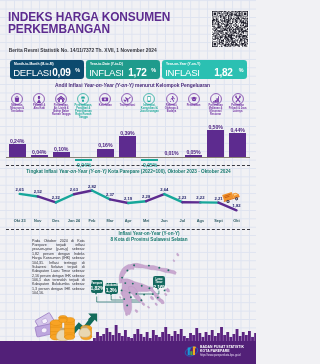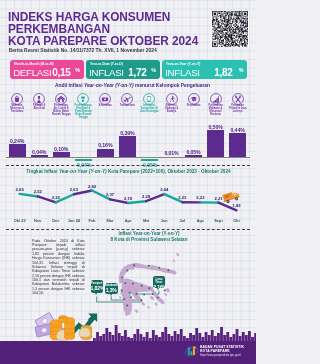--- a/index.html
+++ b/index.html
@@ -70,33 +70,32 @@
 </style>
 </head>
 <body>
 
 <div id="page">
   <div class="grid"></div>
 
   <div id="title">
     <div>INDEKS HARGA KONSUMEN</div>
     <div>PERKEMBANGAN</div>
-    <div>KOTA PAREPARE OKTOBER 2024</div>
   </div>
   <div id="subtitle">Berita Resmi Statistik No. 14/11/7372 Th. XVII, 1 November 2024</div>
   <div id="qr"><svg width="38" height="36" viewBox="0 0 45 45">
         <rect width="45" height="45" fill="#ffffff"></rect>
         <path d="M0 0h1v1h-1zM1 0h1v1h-1zM2 0h1v1h-1zM3 0h1v1h-1zM4 0h1v1h-1zM5 0h1v1h-1zM6 0h1v1h-1zM8 0h1v1h-1zM9 0h1v1h-1zM10 0h1v1h-1zM11 0h1v1h-1zM12 0h1v1h-1zM13 0h1v1h-1zM15 0h1v1h-1zM16 0h1v1h-1zM17 0h1v1h-1zM20 0h1v1h-1zM21 0h1v1h-1zM24 0h1v1h-1zM25 0h1v1h-1zM26 0h1v1h-1zM28 0h1v1h-1zM29 0h1v1h-1zM30 0h1v1h-1zM32 0h1v1h-1zM33 0h1v1h-1zM34 0h1v1h-1zM35 0h1v1h-1zM36 0h1v1h-1zM38 0h1v1h-1zM39 0h1v1h-1zM40 0h1v1h-1zM41 0h1v1h-1zM42 0h1v1h-1zM43 0h1v1h-1zM44 0h1v1h-1zM0 1h1v1h-1zM6 1h1v1h-1zM8 1h1v1h-1zM11 1h1v1h-1zM14 1h1v1h-1zM15 1h1v1h-1zM17 1h1v1h-1zM19 1h1v1h-1zM23 1h1v1h-1zM26 1h1v1h-1zM29 1h1v1h-1zM31 1h1v1h-1zM32 1h1v1h-1zM34 1h1v1h-1zM36 1h1v1h-1zM38 1h1v1h-1zM44 1h1v1h-1zM0 2h1v1h-1zM2 2h1v1h-1zM3 2h1v1h-1zM4 2h1v1h-1zM6 2h1v1h-1zM8 2h1v1h-1zM9 2h1v1h-1zM11 2h1v1h-1zM16 2h1v1h-1zM18 2h1v1h-1zM19 2h1v1h-1zM20 2h1v1h-1zM21 2h1v1h-1zM22 2h1v1h-1zM23 2h1v1h-1zM24 2h1v1h-1zM25 2h1v1h-1zM28 2h1v1h-1zM30 2h1v1h-1zM32 2h1v1h-1zM34 2h1v1h-1zM36 2h1v1h-1zM38 2h1v1h-1zM40 2h1v1h-1zM41 2h1v1h-1zM42 2h1v1h-1zM44 2h1v1h-1zM0 3h1v1h-1zM2 3h1v1h-1zM3 3h1v1h-1zM4 3h1v1h-1zM6 3h1v1h-1zM8 3h1v1h-1zM9 3h1v1h-1zM10 3h1v1h-1zM12 3h1v1h-1zM13 3h1v1h-1zM14 3h1v1h-1zM15 3h1v1h-1zM16 3h1v1h-1zM18 3h1v1h-1zM19 3h1v1h-1zM24 3h1v1h-1zM25 3h1v1h-1zM27 3h1v1h-1zM29 3h1v1h-1zM30 3h1v1h-1zM33 3h1v1h-1zM34 3h1v1h-1zM35 3h1v1h-1zM36 3h1v1h-1zM38 3h1v1h-1zM40 3h1v1h-1zM41 3h1v1h-1zM42 3h1v1h-1zM44 3h1v1h-1zM0 4h1v1h-1zM2 4h1v1h-1zM3 4h1v1h-1zM4 4h1v1h-1zM6 4h1v1h-1zM11 4h1v1h-1zM13 4h1v1h-1zM17 4h1v1h-1zM19 4h1v1h-1zM21 4h1v1h-1zM22 4h1v1h-1zM23 4h1v1h-1zM24 4h1v1h-1zM25 4h1v1h-1zM27 4h1v1h-1zM28 4h1v1h-1zM29 4h1v1h-1zM30 4h1v1h-1zM32 4h1v1h-1zM34 4h1v1h-1zM36 4h1v1h-1zM38 4h1v1h-1zM40 4h1v1h-1zM41 4h1v1h-1zM42 4h1v1h-1zM44 4h1v1h-1zM0 5h1v1h-1zM6 5h1v1h-1zM9 5h1v1h-1zM10 5h1v1h-1zM11 5h1v1h-1zM13 5h1v1h-1zM16 5h1v1h-1zM17 5h1v1h-1zM18 5h1v1h-1zM20 5h1v1h-1zM21 5h1v1h-1zM23 5h1v1h-1zM24 5h1v1h-1zM25 5h1v1h-1zM28 5h1v1h-1zM29 5h1v1h-1zM30 5h1v1h-1zM31 5h1v1h-1zM32 5h1v1h-1zM33 5h1v1h-1zM34 5h1v1h-1zM35 5h1v1h-1zM36 5h1v1h-1zM38 5h1v1h-1zM44 5h1v1h-1zM0 6h1v1h-1zM1 6h1v1h-1zM2 6h1v1h-1zM3 6h1v1h-1zM4 6h1v1h-1zM5 6h1v1h-1zM6 6h1v1h-1zM8 6h1v1h-1zM10 6h1v1h-1zM12 6h1v1h-1zM14 6h1v1h-1zM16 6h1v1h-1zM18 6h1v1h-1zM20 6h1v1h-1zM22 6h1v1h-1zM24 6h1v1h-1zM26 6h1v1h-1zM28 6h1v1h-1zM30 6h1v1h-1zM32 6h1v1h-1zM34 6h1v1h-1zM36 6h1v1h-1zM38 6h1v1h-1zM39 6h1v1h-1zM40 6h1v1h-1zM41 6h1v1h-1zM42 6h1v1h-1zM43 6h1v1h-1zM44 6h1v1h-1zM8 7h1v1h-1zM10 7h1v1h-1zM11 7h1v1h-1zM12 7h1v1h-1zM14 7h1v1h-1zM15 7h1v1h-1zM16 7h1v1h-1zM20 7h1v1h-1zM21 7h1v1h-1zM23 7h1v1h-1zM31 7h1v1h-1zM32 7h1v1h-1zM33 7h1v1h-1zM35 7h1v1h-1zM36 7h1v1h-1zM0 8h1v1h-1zM1 8h1v1h-1zM2 8h1v1h-1zM4 8h1v1h-1zM5 8h1v1h-1zM6 8h1v1h-1zM10 8h1v1h-1zM14 8h1v1h-1zM15 8h1v1h-1zM17 8h1v1h-1zM18 8h1v1h-1zM20 8h1v1h-1zM23 8h1v1h-1zM24 8h1v1h-1zM26 8h1v1h-1zM28 8h1v1h-1zM29 8h1v1h-1zM30 8h1v1h-1zM32 8h1v1h-1zM33 8h1v1h-1zM37 8h1v1h-1zM38 8h1v1h-1zM39 8h1v1h-1zM41 8h1v1h-1zM42 8h1v1h-1zM44 8h1v1h-1zM1 9h1v1h-1zM5 9h1v1h-1zM7 9h1v1h-1zM12 9h1v1h-1zM14 9h1v1h-1zM15 9h1v1h-1zM16 9h1v1h-1zM20 9h1v1h-1zM21 9h1v1h-1zM23 9h1v1h-1zM24 9h1v1h-1zM26 9h1v1h-1zM27 9h1v1h-1zM30 9h1v1h-1zM31 9h1v1h-1zM32 9h1v1h-1zM33 9h1v1h-1zM34 9h1v1h-1zM36 9h1v1h-1zM38 9h1v1h-1zM39 9h1v1h-1zM40 9h1v1h-1zM41 9h1v1h-1zM43 9h1v1h-1zM44 9h1v1h-1zM1 10h1v1h-1zM2 10h1v1h-1zM3 10h1v1h-1zM5 10h1v1h-1zM6 10h1v1h-1zM7 10h1v1h-1zM10 10h1v1h-1zM12 10h1v1h-1zM15 10h1v1h-1zM17 10h1v1h-1zM18 10h1v1h-1zM19 10h1v1h-1zM20 10h1v1h-1zM22 10h1v1h-1zM23 10h1v1h-1zM25 10h1v1h-1zM26 10h1v1h-1zM28 10h1v1h-1zM29 10h1v1h-1zM31 10h1v1h-1zM33 10h1v1h-1zM34 10h1v1h-1zM36 10h1v1h-1zM40 10h1v1h-1zM42 10h1v1h-1zM44 10h1v1h-1zM0 11h1v1h-1zM1 11h1v1h-1zM2 11h1v1h-1zM3 11h1v1h-1zM4 11h1v1h-1zM5 11h1v1h-1zM10 11h1v1h-1zM12 11h1v1h-1zM15 11h1v1h-1zM16 11h1v1h-1zM18 11h1v1h-1zM20 11h1v1h-1zM21 11h1v1h-1zM22 11h1v1h-1zM26 11h1v1h-1zM29 11h1v1h-1zM30 11h1v1h-1zM31 11h1v1h-1zM35 11h1v1h-1zM36 11h1v1h-1zM37 11h1v1h-1zM39 11h1v1h-1zM41 11h1v1h-1zM43 11h1v1h-1zM0 12h1v1h-1zM1 12h1v1h-1zM2 12h1v1h-1zM5 12h1v1h-1zM6 12h1v1h-1zM7 12h1v1h-1zM8 12h1v1h-1zM11 12h1v1h-1zM12 12h1v1h-1zM13 12h1v1h-1zM14 12h1v1h-1zM15 12h1v1h-1zM16 12h1v1h-1zM18 12h1v1h-1zM19 12h1v1h-1zM20 12h1v1h-1zM21 12h1v1h-1zM23 12h1v1h-1zM25 12h1v1h-1zM27 12h1v1h-1zM29 12h1v1h-1zM30 12h1v1h-1zM32 12h1v1h-1zM34 12h1v1h-1zM35 12h1v1h-1zM37 12h1v1h-1zM39 12h1v1h-1zM41 12h1v1h-1zM43 12h1v1h-1zM44 12h1v1h-1zM0 13h1v1h-1zM3 13h1v1h-1zM5 13h1v1h-1zM7 13h1v1h-1zM8 13h1v1h-1zM12 13h1v1h-1zM15 13h1v1h-1zM16 13h1v1h-1zM18 13h1v1h-1zM19 13h1v1h-1zM20 13h1v1h-1zM22 13h1v1h-1zM25 13h1v1h-1zM26 13h1v1h-1zM29 13h1v1h-1zM30 13h1v1h-1zM31 13h1v1h-1zM35 13h1v1h-1zM36 13h1v1h-1zM37 13h1v1h-1zM38 13h1v1h-1zM39 13h1v1h-1zM41 13h1v1h-1zM44 13h1v1h-1zM0 14h1v1h-1zM1 14h1v1h-1zM4 14h1v1h-1zM6 14h1v1h-1zM8 14h1v1h-1zM9 14h1v1h-1zM10 14h1v1h-1zM13 14h1v1h-1zM16 14h1v1h-1zM18 14h1v1h-1zM19 14h1v1h-1zM20 14h1v1h-1zM22 14h1v1h-1zM25 14h1v1h-1zM27 14h1v1h-1zM30 14h1v1h-1zM31 14h1v1h-1zM34 14h1v1h-1zM36 14h1v1h-1zM37 14h1v1h-1zM38 14h1v1h-1zM39 14h1v1h-1zM40 14h1v1h-1zM41 14h1v1h-1zM42 14h1v1h-1zM44 14h1v1h-1zM0 15h1v1h-1zM2 15h1v1h-1zM4 15h1v1h-1zM7 15h1v1h-1zM8 15h1v1h-1zM11 15h1v1h-1zM12 15h1v1h-1zM14 15h1v1h-1zM17 15h1v1h-1zM19 15h1v1h-1zM21 15h1v1h-1zM22 15h1v1h-1zM23 15h1v1h-1zM24 15h1v1h-1zM25 15h1v1h-1zM29 15h1v1h-1zM33 15h1v1h-1zM36 15h1v1h-1zM37 15h1v1h-1zM39 15h1v1h-1zM40 15h1v1h-1zM41 15h1v1h-1zM42 15h1v1h-1zM43 15h1v1h-1zM44 15h1v1h-1zM0 16h1v1h-1zM2 16h1v1h-1zM4 16h1v1h-1zM5 16h1v1h-1zM6 16h1v1h-1zM7 16h1v1h-1zM8 16h1v1h-1zM12 16h1v1h-1zM13 16h1v1h-1zM14 16h1v1h-1zM15 16h1v1h-1zM18 16h1v1h-1zM19 16h1v1h-1zM20 16h1v1h-1zM22 16h1v1h-1zM24 16h1v1h-1zM28 16h1v1h-1zM29 16h1v1h-1zM30 16h1v1h-1zM39 16h1v1h-1zM41 16h1v1h-1zM44 16h1v1h-1zM0 17h1v1h-1zM1 17h1v1h-1zM3 17h1v1h-1zM7 17h1v1h-1zM8 17h1v1h-1zM9 17h1v1h-1zM11 17h1v1h-1zM15 17h1v1h-1zM16 17h1v1h-1zM17 17h1v1h-1zM18 17h1v1h-1zM19 17h1v1h-1zM20 17h1v1h-1zM23 17h1v1h-1zM26 17h1v1h-1zM27 17h1v1h-1zM30 17h1v1h-1zM32 17h1v1h-1zM35 17h1v1h-1zM36 17h1v1h-1zM38 17h1v1h-1zM39 17h1v1h-1zM42 17h1v1h-1zM43 17h1v1h-1zM44 17h1v1h-1zM6 18h1v1h-1zM8 18h1v1h-1zM10 18h1v1h-1zM11 18h1v1h-1zM17 18h1v1h-1zM18 18h1v1h-1zM19 18h1v1h-1zM21 18h1v1h-1zM22 18h1v1h-1zM24 18h1v1h-1zM27 18h1v1h-1zM29 18h1v1h-1zM30 18h1v1h-1zM32 18h1v1h-1zM35 18h1v1h-1zM37 18h1v1h-1zM38 18h1v1h-1zM39 18h1v1h-1zM41 18h1v1h-1zM42 18h1v1h-1zM44 18h1v1h-1zM0 19h1v1h-1zM1 19h1v1h-1zM2 19h1v1h-1zM3 19h1v1h-1zM7 19h1v1h-1zM8 19h1v1h-1zM9 19h1v1h-1zM10 19h1v1h-1zM12 19h1v1h-1zM13 19h1v1h-1zM15 19h1v1h-1zM16 19h1v1h-1zM17 19h1v1h-1zM18 19h1v1h-1zM21 19h1v1h-1zM22 19h1v1h-1zM24 19h1v1h-1zM28 19h1v1h-1zM29 19h1v1h-1zM31 19h1v1h-1zM32 19h1v1h-1zM33 19h1v1h-1zM36 19h1v1h-1zM40 19h1v1h-1zM41 19h1v1h-1zM42 19h1v1h-1zM43 19h1v1h-1zM44 19h1v1h-1zM2 20h1v1h-1zM4 20h1v1h-1zM6 20h1v1h-1zM7 20h1v1h-1zM8 20h1v1h-1zM9 20h1v1h-1zM10 20h1v1h-1zM13 20h1v1h-1zM16 20h1v1h-1zM18 20h1v1h-1zM20 20h1v1h-1zM22 20h1v1h-1zM23 20h1v1h-1zM25 20h1v1h-1zM26 20h1v1h-1zM30 20h1v1h-1zM31 20h1v1h-1zM32 20h1v1h-1zM34 20h1v1h-1zM35 20h1v1h-1zM37 20h1v1h-1zM39 20h1v1h-1zM40 20h1v1h-1zM42 20h1v1h-1zM2 21h1v1h-1zM3 21h1v1h-1zM5 21h1v1h-1zM7 21h1v1h-1zM8 21h1v1h-1zM9 21h1v1h-1zM11 21h1v1h-1zM12 21h1v1h-1zM14 21h1v1h-1zM16 21h1v1h-1zM18 21h1v1h-1zM19 21h1v1h-1zM20 21h1v1h-1zM21 21h1v1h-1zM23 21h1v1h-1zM25 21h1v1h-1zM29 21h1v1h-1zM30 21h1v1h-1zM31 21h1v1h-1zM33 21h1v1h-1zM35 21h1v1h-1zM36 21h1v1h-1zM38 21h1v1h-1zM40 21h1v1h-1zM41 21h1v1h-1zM44 21h1v1h-1zM0 22h1v1h-1zM2 22h1v1h-1zM4 22h1v1h-1zM5 22h1v1h-1zM6 22h1v1h-1zM10 22h1v1h-1zM13 22h1v1h-1zM14 22h1v1h-1zM15 22h1v1h-1zM16 22h1v1h-1zM17 22h1v1h-1zM19 22h1v1h-1zM21 22h1v1h-1zM22 22h1v1h-1zM24 22h1v1h-1zM26 22h1v1h-1zM27 22h1v1h-1zM29 22h1v1h-1zM31 22h1v1h-1zM32 22h1v1h-1zM33 22h1v1h-1zM34 22h1v1h-1zM36 22h1v1h-1zM37 22h1v1h-1zM38 22h1v1h-1zM44 22h1v1h-1zM1 23h1v1h-1zM4 23h1v1h-1zM5 23h1v1h-1zM11 23h1v1h-1zM12 23h1v1h-1zM15 23h1v1h-1zM16 23h1v1h-1zM17 23h1v1h-1zM18 23h1v1h-1zM21 23h1v1h-1zM22 23h1v1h-1zM23 23h1v1h-1zM24 23h1v1h-1zM26 23h1v1h-1zM27 23h1v1h-1zM28 23h1v1h-1zM29 23h1v1h-1zM30 23h1v1h-1zM31 23h1v1h-1zM33 23h1v1h-1zM35 23h1v1h-1zM36 23h1v1h-1zM37 23h1v1h-1zM38 23h1v1h-1zM41 23h1v1h-1zM42 23h1v1h-1zM43 23h1v1h-1zM44 23h1v1h-1zM2 24h1v1h-1zM3 24h1v1h-1zM4 24h1v1h-1zM6 24h1v1h-1zM7 24h1v1h-1zM8 24h1v1h-1zM9 24h1v1h-1zM10 24h1v1h-1zM12 24h1v1h-1zM13 24h1v1h-1zM14 24h1v1h-1zM15 24h1v1h-1zM17 24h1v1h-1zM18 24h1v1h-1zM19 24h1v1h-1zM21 24h1v1h-1zM22 24h1v1h-1zM25 24h1v1h-1zM26 24h1v1h-1zM29 24h1v1h-1zM33 24h1v1h-1zM34 24h1v1h-1zM36 24h1v1h-1zM37 24h1v1h-1zM39 24h1v1h-1zM40 24h1v1h-1zM41 24h1v1h-1zM42 24h1v1h-1zM3 25h1v1h-1zM5 25h1v1h-1zM7 25h1v1h-1zM8 25h1v1h-1zM9 25h1v1h-1zM10 25h1v1h-1zM11 25h1v1h-1zM12 25h1v1h-1zM13 25h1v1h-1zM19 25h1v1h-1zM21 25h1v1h-1zM23 25h1v1h-1zM25 25h1v1h-1zM26 25h1v1h-1zM27 25h1v1h-1zM29 25h1v1h-1zM30 25h1v1h-1zM33 25h1v1h-1zM34 25h1v1h-1zM35 25h1v1h-1zM37 25h1v1h-1zM38 25h1v1h-1zM39 25h1v1h-1zM40 25h1v1h-1zM41 25h1v1h-1zM42 25h1v1h-1zM43 25h1v1h-1zM44 25h1v1h-1zM0 26h1v1h-1zM3 26h1v1h-1zM4 26h1v1h-1zM6 26h1v1h-1zM9 26h1v1h-1zM11 26h1v1h-1zM13 26h1v1h-1zM17 26h1v1h-1zM20 26h1v1h-1zM22 26h1v1h-1zM23 26h1v1h-1zM24 26h1v1h-1zM27 26h1v1h-1zM28 26h1v1h-1zM29 26h1v1h-1zM33 26h1v1h-1zM34 26h1v1h-1zM36 26h1v1h-1zM37 26h1v1h-1zM38 26h1v1h-1zM39 26h1v1h-1zM41 26h1v1h-1zM43 26h1v1h-1zM2 27h1v1h-1zM5 27h1v1h-1zM7 27h1v1h-1zM8 27h1v1h-1zM10 27h1v1h-1zM11 27h1v1h-1zM13 27h1v1h-1zM14 27h1v1h-1zM16 27h1v1h-1zM17 27h1v1h-1zM18 27h1v1h-1zM19 27h1v1h-1zM23 27h1v1h-1zM25 27h1v1h-1zM26 27h1v1h-1zM27 27h1v1h-1zM28 27h1v1h-1zM29 27h1v1h-1zM30 27h1v1h-1zM31 27h1v1h-1zM33 27h1v1h-1zM37 27h1v1h-1zM39 27h1v1h-1zM44 27h1v1h-1zM1 28h1v1h-1zM2 28h1v1h-1zM3 28h1v1h-1zM4 28h1v1h-1zM6 28h1v1h-1zM7 28h1v1h-1zM11 28h1v1h-1zM12 28h1v1h-1zM17 28h1v1h-1zM18 28h1v1h-1zM21 28h1v1h-1zM22 28h1v1h-1zM24 28h1v1h-1zM26 28h1v1h-1zM30 28h1v1h-1zM32 28h1v1h-1zM33 28h1v1h-1zM35 28h1v1h-1zM36 28h1v1h-1zM39 28h1v1h-1zM41 28h1v1h-1zM43 28h1v1h-1zM0 29h1v1h-1zM1 29h1v1h-1zM5 29h1v1h-1zM7 29h1v1h-1zM8 29h1v1h-1zM9 29h1v1h-1zM13 29h1v1h-1zM14 29h1v1h-1zM15 29h1v1h-1zM16 29h1v1h-1zM18 29h1v1h-1zM19 29h1v1h-1zM20 29h1v1h-1zM21 29h1v1h-1zM23 29h1v1h-1zM24 29h1v1h-1zM25 29h1v1h-1zM27 29h1v1h-1zM32 29h1v1h-1zM34 29h1v1h-1zM35 29h1v1h-1zM36 29h1v1h-1zM37 29h1v1h-1zM44 29h1v1h-1zM2 30h1v1h-1zM4 30h1v1h-1zM5 30h1v1h-1zM6 30h1v1h-1zM9 30h1v1h-1zM11 30h1v1h-1zM13 30h1v1h-1zM16 30h1v1h-1zM17 30h1v1h-1zM20 30h1v1h-1zM21 30h1v1h-1zM22 30h1v1h-1zM23 30h1v1h-1zM24 30h1v1h-1zM25 30h1v1h-1zM26 30h1v1h-1zM27 30h1v1h-1zM28 30h1v1h-1zM30 30h1v1h-1zM32 30h1v1h-1zM34 30h1v1h-1zM36 30h1v1h-1zM38 30h1v1h-1zM39 30h1v1h-1zM40 30h1v1h-1zM41 30h1v1h-1zM42 30h1v1h-1zM44 30h1v1h-1zM1 31h1v1h-1zM2 31h1v1h-1zM3 31h1v1h-1zM4 31h1v1h-1zM8 31h1v1h-1zM10 31h1v1h-1zM12 31h1v1h-1zM13 31h1v1h-1zM14 31h1v1h-1zM16 31h1v1h-1zM17 31h1v1h-1zM19 31h1v1h-1zM20 31h1v1h-1zM21 31h1v1h-1zM23 31h1v1h-1zM24 31h1v1h-1zM28 31h1v1h-1zM30 31h1v1h-1zM31 31h1v1h-1zM32 31h1v1h-1zM33 31h1v1h-1zM34 31h1v1h-1zM35 31h1v1h-1zM36 31h1v1h-1zM38 31h1v1h-1zM39 31h1v1h-1zM40 31h1v1h-1zM42 31h1v1h-1zM43 31h1v1h-1zM0 32h1v1h-1zM4 32h1v1h-1zM5 32h1v1h-1zM6 32h1v1h-1zM7 32h1v1h-1zM9 32h1v1h-1zM10 32h1v1h-1zM11 32h1v1h-1zM12 32h1v1h-1zM15 32h1v1h-1zM16 32h1v1h-1zM17 32h1v1h-1zM18 32h1v1h-1zM20 32h1v1h-1zM21 32h1v1h-1zM22 32h1v1h-1zM23 32h1v1h-1zM24 32h1v1h-1zM26 32h1v1h-1zM29 32h1v1h-1zM30 32h1v1h-1zM33 32h1v1h-1zM34 32h1v1h-1zM35 32h1v1h-1zM37 32h1v1h-1zM38 32h1v1h-1zM39 32h1v1h-1zM40 32h1v1h-1zM41 32h1v1h-1zM42 32h1v1h-1zM43 32h1v1h-1zM3 33h1v1h-1zM4 33h1v1h-1zM7 33h1v1h-1zM10 33h1v1h-1zM11 33h1v1h-1zM12 33h1v1h-1zM13 33h1v1h-1zM16 33h1v1h-1zM17 33h1v1h-1zM18 33h1v1h-1zM19 33h1v1h-1zM22 33h1v1h-1zM23 33h1v1h-1zM24 33h1v1h-1zM25 33h1v1h-1zM30 33h1v1h-1zM32 33h1v1h-1zM34 33h1v1h-1zM38 33h1v1h-1zM43 33h1v1h-1zM44 33h1v1h-1zM0 34h1v1h-1zM2 34h1v1h-1zM4 34h1v1h-1zM5 34h1v1h-1zM6 34h1v1h-1zM7 34h1v1h-1zM8 34h1v1h-1zM10 34h1v1h-1zM15 34h1v1h-1zM16 34h1v1h-1zM18 34h1v1h-1zM19 34h1v1h-1zM20 34h1v1h-1zM23 34h1v1h-1zM24 34h1v1h-1zM25 34h1v1h-1zM26 34h1v1h-1zM27 34h1v1h-1zM28 34h1v1h-1zM33 34h1v1h-1zM35 34h1v1h-1zM36 34h1v1h-1zM38 34h1v1h-1zM39 34h1v1h-1zM40 34h1v1h-1zM41 34h1v1h-1zM42 34h1v1h-1zM1 35h1v1h-1zM2 35h1v1h-1zM3 35h1v1h-1zM4 35h1v1h-1zM7 35h1v1h-1zM9 35h1v1h-1zM10 35h1v1h-1zM14 35h1v1h-1zM16 35h1v1h-1zM17 35h1v1h-1zM19 35h1v1h-1zM20 35h1v1h-1zM21 35h1v1h-1zM23 35h1v1h-1zM24 35h1v1h-1zM25 35h1v1h-1zM29 35h1v1h-1zM32 35h1v1h-1zM35 35h1v1h-1zM36 35h1v1h-1zM37 35h1v1h-1zM40 35h1v1h-1zM42 35h1v1h-1zM43 35h1v1h-1zM44 35h1v1h-1zM0 36h1v1h-1zM6 36h1v1h-1zM7 36h1v1h-1zM9 36h1v1h-1zM11 36h1v1h-1zM12 36h1v1h-1zM13 36h1v1h-1zM14 36h1v1h-1zM18 36h1v1h-1zM19 36h1v1h-1zM20 36h1v1h-1zM24 36h1v1h-1zM25 36h1v1h-1zM27 36h1v1h-1zM30 36h1v1h-1zM31 36h1v1h-1zM32 36h1v1h-1zM35 36h1v1h-1zM36 36h1v1h-1zM37 36h1v1h-1zM38 36h1v1h-1zM39 36h1v1h-1zM40 36h1v1h-1zM42 36h1v1h-1zM44 36h1v1h-1zM9 37h1v1h-1zM11 37h1v1h-1zM12 37h1v1h-1zM13 37h1v1h-1zM14 37h1v1h-1zM17 37h1v1h-1zM18 37h1v1h-1zM20 37h1v1h-1zM21 37h1v1h-1zM22 37h1v1h-1zM23 37h1v1h-1zM25 37h1v1h-1zM27 37h1v1h-1zM28 37h1v1h-1zM29 37h1v1h-1zM31 37h1v1h-1zM34 37h1v1h-1zM35 37h1v1h-1zM36 37h1v1h-1zM40 37h1v1h-1zM44 37h1v1h-1zM0 38h1v1h-1zM1 38h1v1h-1zM2 38h1v1h-1zM3 38h1v1h-1zM4 38h1v1h-1zM5 38h1v1h-1zM6 38h1v1h-1zM8 38h1v1h-1zM9 38h1v1h-1zM11 38h1v1h-1zM14 38h1v1h-1zM16 38h1v1h-1zM19 38h1v1h-1zM21 38h1v1h-1zM24 38h1v1h-1zM25 38h1v1h-1zM26 38h1v1h-1zM27 38h1v1h-1zM31 38h1v1h-1zM34 38h1v1h-1zM36 38h1v1h-1zM38 38h1v1h-1zM40 38h1v1h-1zM41 38h1v1h-1zM42 38h1v1h-1zM44 38h1v1h-1zM0 39h1v1h-1zM6 39h1v1h-1zM9 39h1v1h-1zM10 39h1v1h-1zM11 39h1v1h-1zM12 39h1v1h-1zM13 39h1v1h-1zM17 39h1v1h-1zM18 39h1v1h-1zM19 39h1v1h-1zM21 39h1v1h-1zM24 39h1v1h-1zM25 39h1v1h-1zM26 39h1v1h-1zM27 39h1v1h-1zM28 39h1v1h-1zM29 39h1v1h-1zM32 39h1v1h-1zM34 39h1v1h-1zM36 39h1v1h-1zM40 39h1v1h-1zM41 39h1v1h-1zM43 39h1v1h-1zM0 40h1v1h-1zM2 40h1v1h-1zM3 40h1v1h-1zM4 40h1v1h-1zM6 40h1v1h-1zM8 40h1v1h-1zM9 40h1v1h-1zM12 40h1v1h-1zM13 40h1v1h-1zM14 40h1v1h-1zM17 40h1v1h-1zM20 40h1v1h-1zM23 40h1v1h-1zM24 40h1v1h-1zM26 40h1v1h-1zM29 40h1v1h-1zM30 40h1v1h-1zM34 40h1v1h-1zM36 40h1v1h-1zM37 40h1v1h-1zM38 40h1v1h-1zM39 40h1v1h-1zM40 40h1v1h-1zM42 40h1v1h-1zM44 40h1v1h-1zM0 41h1v1h-1zM2 41h1v1h-1zM3 41h1v1h-1zM4 41h1v1h-1zM6 41h1v1h-1zM8 41h1v1h-1zM9 41h1v1h-1zM10 41h1v1h-1zM12 41h1v1h-1zM13 41h1v1h-1zM16 41h1v1h-1zM17 41h1v1h-1zM18 41h1v1h-1zM19 41h1v1h-1zM20 41h1v1h-1zM21 41h1v1h-1zM22 41h1v1h-1zM24 41h1v1h-1zM25 41h1v1h-1zM26 41h1v1h-1zM27 41h1v1h-1zM29 41h1v1h-1zM30 41h1v1h-1zM31 41h1v1h-1zM35 41h1v1h-1zM37 41h1v1h-1zM38 41h1v1h-1zM39 41h1v1h-1zM41 41h1v1h-1zM42 41h1v1h-1zM44 41h1v1h-1zM0 42h1v1h-1zM2 42h1v1h-1zM3 42h1v1h-1zM4 42h1v1h-1zM6 42h1v1h-1zM11 42h1v1h-1zM14 42h1v1h-1zM15 42h1v1h-1zM16 42h1v1h-1zM17 42h1v1h-1zM19 42h1v1h-1zM20 42h1v1h-1zM22 42h1v1h-1zM24 42h1v1h-1zM25 42h1v1h-1zM26 42h1v1h-1zM28 42h1v1h-1zM29 42h1v1h-1zM30 42h1v1h-1zM31 42h1v1h-1zM32 42h1v1h-1zM33 42h1v1h-1zM34 42h1v1h-1zM36 42h1v1h-1zM37 42h1v1h-1zM38 42h1v1h-1zM40 42h1v1h-1zM41 42h1v1h-1zM42 42h1v1h-1zM0 43h1v1h-1zM6 43h1v1h-1zM12 43h1v1h-1zM15 43h1v1h-1zM16 43h1v1h-1zM17 43h1v1h-1zM20 43h1v1h-1zM22 43h1v1h-1zM23 43h1v1h-1zM25 43h1v1h-1zM27 43h1v1h-1zM29 43h1v1h-1zM31 43h1v1h-1zM33 43h1v1h-1zM38 43h1v1h-1zM40 43h1v1h-1zM41 43h1v1h-1zM43 43h1v1h-1zM0 44h1v1h-1zM1 44h1v1h-1zM2 44h1v1h-1zM3 44h1v1h-1zM4 44h1v1h-1zM5 44h1v1h-1zM6 44h1v1h-1zM9 44h1v1h-1zM11 44h1v1h-1zM12 44h1v1h-1zM16 44h1v1h-1zM18 44h1v1h-1zM19 44h1v1h-1zM21 44h1v1h-1zM23 44h1v1h-1zM27 44h1v1h-1zM33 44h1v1h-1zM34 44h1v1h-1zM38 44h1v1h-1zM41 44h1v1h-1zM43 44h1v1h-1z" fill="#1b1b28"></path>
       </svg></div>
 
   <div id="stats">
-      <div class="statbox" style="left: 10px; width: 74px; background: #ec4899;">
+      <div class="statbox" style="left: 10px; width: 74px; background: #0c4a6e;">
         <span class="st-kicker">Month-to-Month (M-to-M)</span>
         <span class="st-word">DEFLASI</span>
-        <span class="st-val" style="right: 13.5px;">0,15</span>
+        <span class="st-val" style="right: 13.5px;">0,09</span>
         <span class="st-pct" style="right: 4px;">%</span>
       </div>
       <div class="statbox" style="left: 86px; width: 74px; background: rgb(31, 155, 140);">
         <span class="st-kicker">Year-to-Date (Y-to-D)</span>
         <span class="st-word">INFLASI</span>
         <span class="st-val" style="right: 13.5px;">1,72</span>
         <span class="st-pct" style="right: 4px;">%</span>
       </div>
       <div class="statbox" style="left: 162px; width: 85px; background: rgb(43, 192, 178);">
         <span class="st-kicker">Year-on-Year (Y-on-Y)</span>

